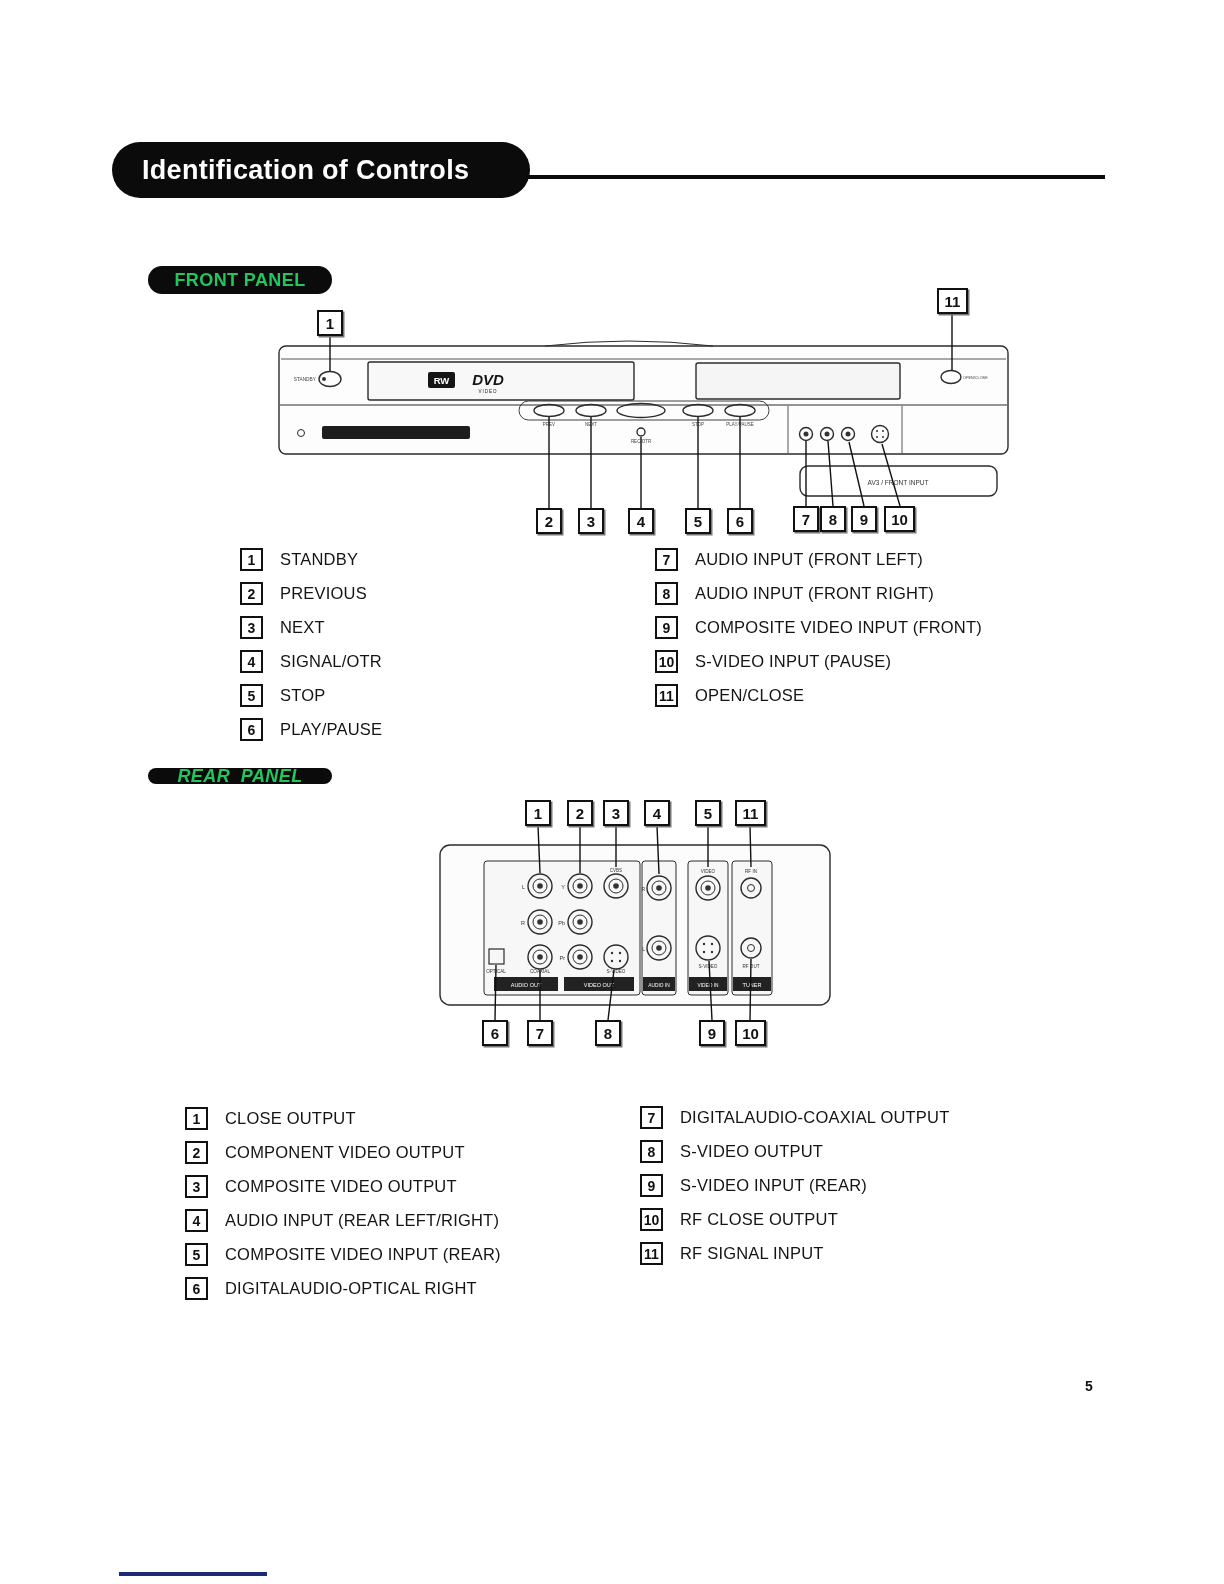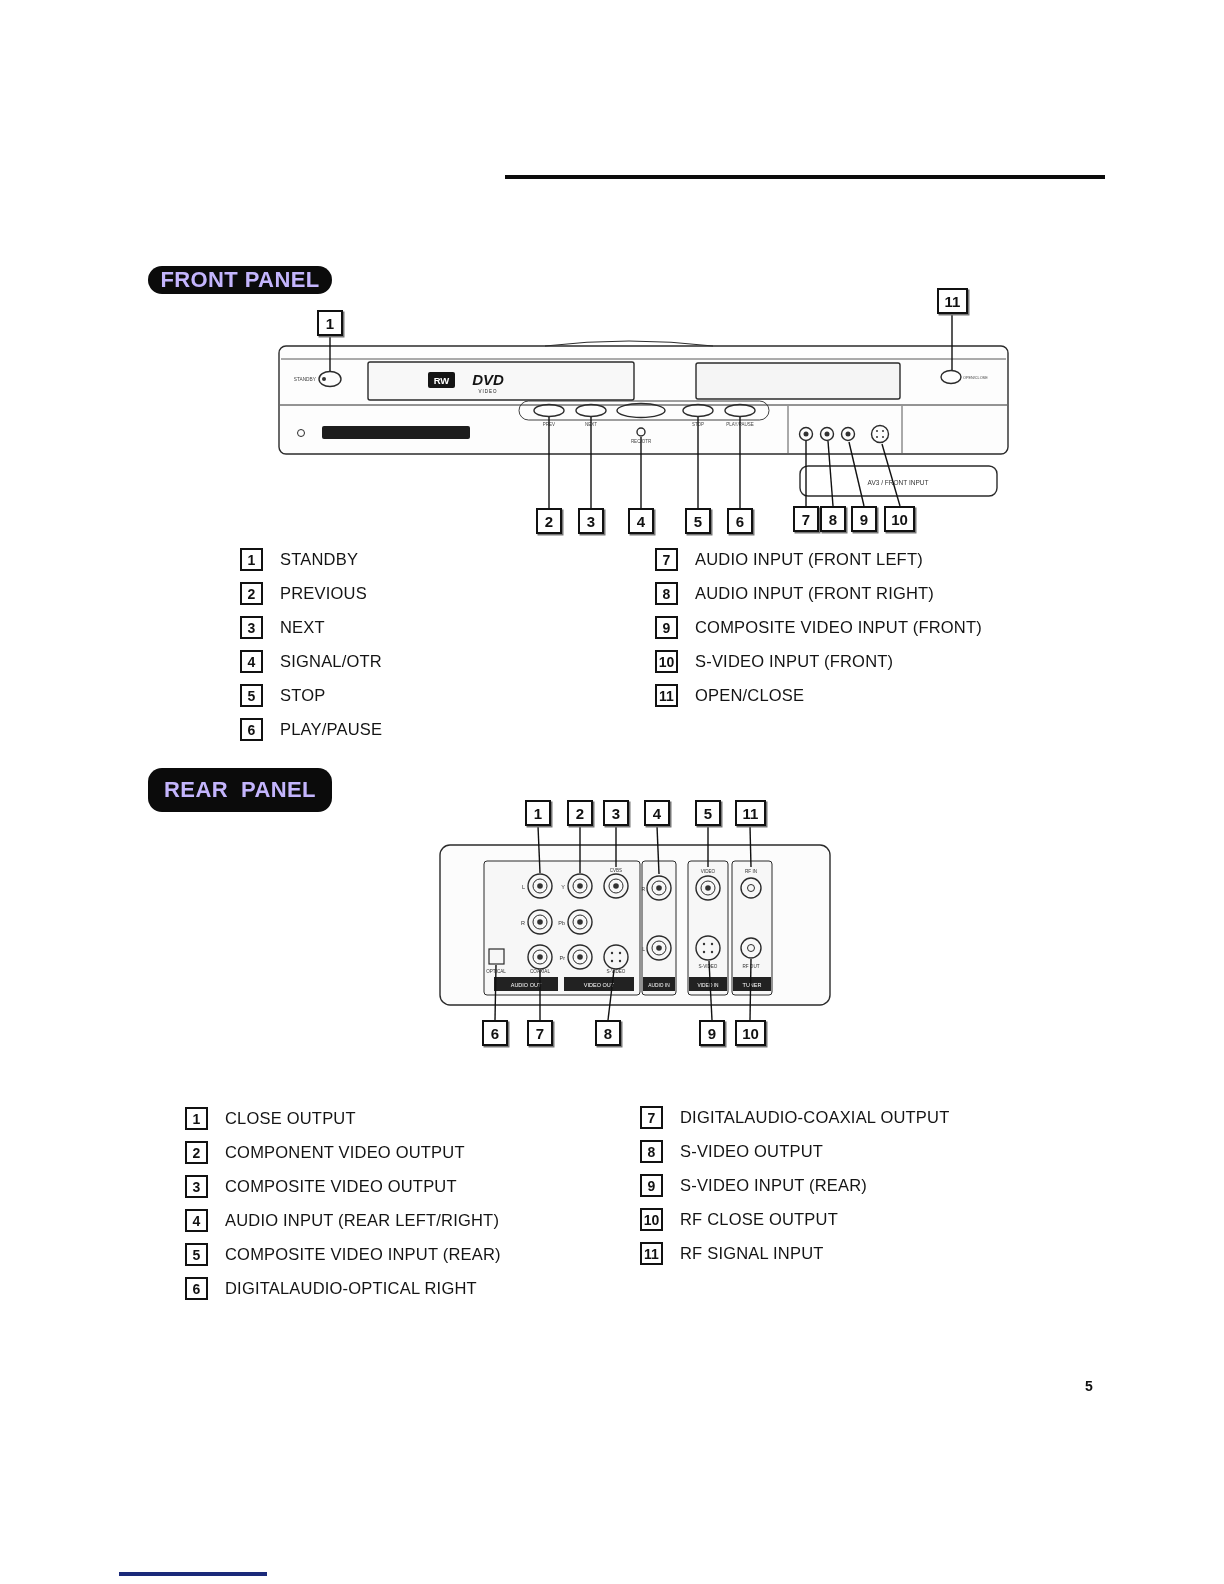--- a/index.html
+++ b/index.html
@@ -6,25 +6,25 @@
   html,body { background:#e9e9e9; }
   body { font-family:"Liberation Sans","DejaVu Sans",sans-serif; color:#111; }
   .page { position:relative; width:1224px; height:1584px; background:#ffffff; margin:0 auto; overflow:hidden; }
   .svg-layer { position:absolute; left:0; top:0; width:1224px; height:1584px; z-index:1; pointer-events:none; }
 
   .title-pill { position:absolute; left:112px; top:142px; width:418px; height:56px; background:#0b0b0b;
     border-radius:28px; color:#fff; display:flex; align-items:center; padding-left:30px;
     font-size:27px; font-weight:bold; letter-spacing:.3px; z-index:3; }
   .title-rule { position:absolute; left:505px; top:175px; width:600px; height:4px; background:#0b0b0b; z-index:2; }
 
-  .section-pill { position:absolute; background:#0b0b0b; color:#c4b5fd; border-radius:14px; font-weight:bold;
-    font-size:22px; display:flex; align-items:center; justify-content:center; letter-spacing:.4px;
+  .section-pill { position:absolute; background:#0b0b0b; color:#22c55e; border-radius:14px; font-weight:bold;
+    font-size:18px; display:flex; align-items:center; justify-content:center; letter-spacing:.4px;
     white-space:pre; z-index:3; }
   #front-pill { left:148px; top:266px; width:184px; height:28px; }
-  #rear-pill  { left:148px; top:768px; width:184px; height:44px; }
+  #rear-pill  { left:148px; top:768px; width:184px; height:16px;font-style:italic; }
 
   .callout { position:absolute; width:26px; height:26px; border:2.5px solid #111; background:#fff;
     display:flex; align-items:center; justify-content:center; font-size:15px; font-weight:bold;
     color:#111; z-index:2; box-shadow:1.5px 1.5px 0 #777; }
   .callout.wide { width:31px; }
 
   .legend-row { position:absolute; display:flex; align-items:center; gap:17px; z-index:2; }
   .legend-box { width:23px; height:23px; border:2px solid #111; display:flex; align-items:center;
     justify-content:center; font-weight:bold; font-size:14px; flex:0 0 auto; background:#fff; }
   .legend-label { font-size:16.5px; color:#141414; white-space:nowrap; letter-spacing:.2px; }
@@ -219,20 +219,23 @@
       <line x1="708" y1="826" x2="708" y2="867"></line>
       <line x1="750" y1="826" x2="751" y2="867"></line>
       <line x1="495" y1="1020" x2="496" y2="965"></line>
       <line x1="540" y1="1020" x2="540" y2="970"></line>
       <line x1="608" y1="1020" x2="614" y2="970"></line>
       <line x1="712" y1="1020" x2="709" y2="961"></line>
       <line x1="750" y1="1020" x2="751" y2="959"></line>
     </g>
   </svg>
 
+  <div class="title-pill">
+    <span>Identification of Controls</span>
+  </div>
   <div class="title-rule"></div>
 
   <div id="front-pill" class="section-pill">FRONT PANEL</div>
   <div id="rear-pill" class="section-pill">REAR  PANEL</div>
 
   <div class="callout" style="left:317px;top:310px">1</div>
   <div class="callout wide" style="left:937px;top:288px">11</div>
   <div class="callout" style="left:536px;top:508px">2</div>
   <div class="callout" style="left:578px;top:508px">3</div>
   <div class="callout" style="left:628px;top:508px">4</div>
@@ -275,21 +278,21 @@
   <div class="legend-row" style="left:655px;top:582px">
     <span class="legend-box">8</span>
     <span class="legend-label">AUDIO INPUT (FRONT RIGHT)</span>
   </div>
   <div class="legend-row" style="left:655px;top:616px">
     <span class="legend-box">9</span>
     <span class="legend-label">COMPOSITE VIDEO INPUT (FRONT)</span>
   </div>
   <div class="legend-row" style="left:655px;top:650px">
     <span class="legend-box">10</span>
-    <span class="legend-label">S-VIDEO INPUT (FRONT)</span>
+    <span class="legend-label">S-VIDEO INPUT (PAUSE)</span>
   </div>
   <div class="legend-row" style="left:655px;top:684px">
     <span class="legend-box">11</span>
     <span class="legend-label">OPEN/CLOSE</span>
   </div>
 
   <div class="callout" style="left:525px;top:800px">1</div>
   <div class="callout" style="left:567px;top:800px">2</div>
   <div class="callout" style="left:603px;top:800px">3</div>
   <div class="callout" style="left:644px;top:800px">4</div>

